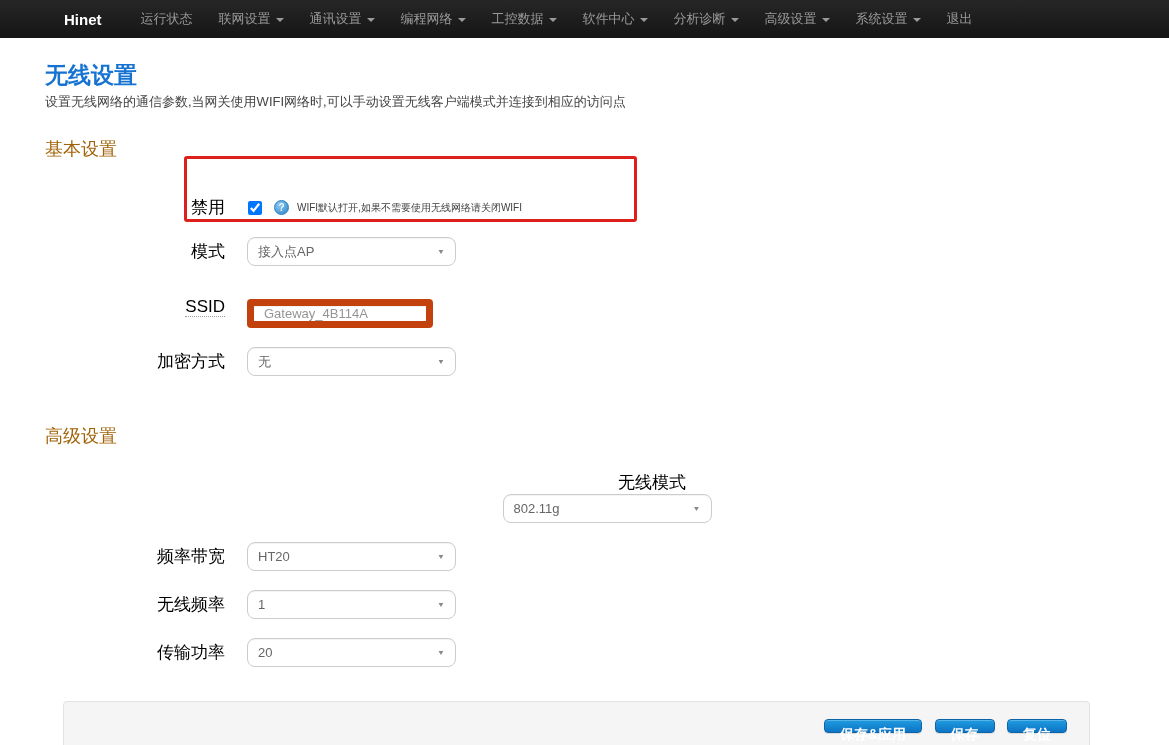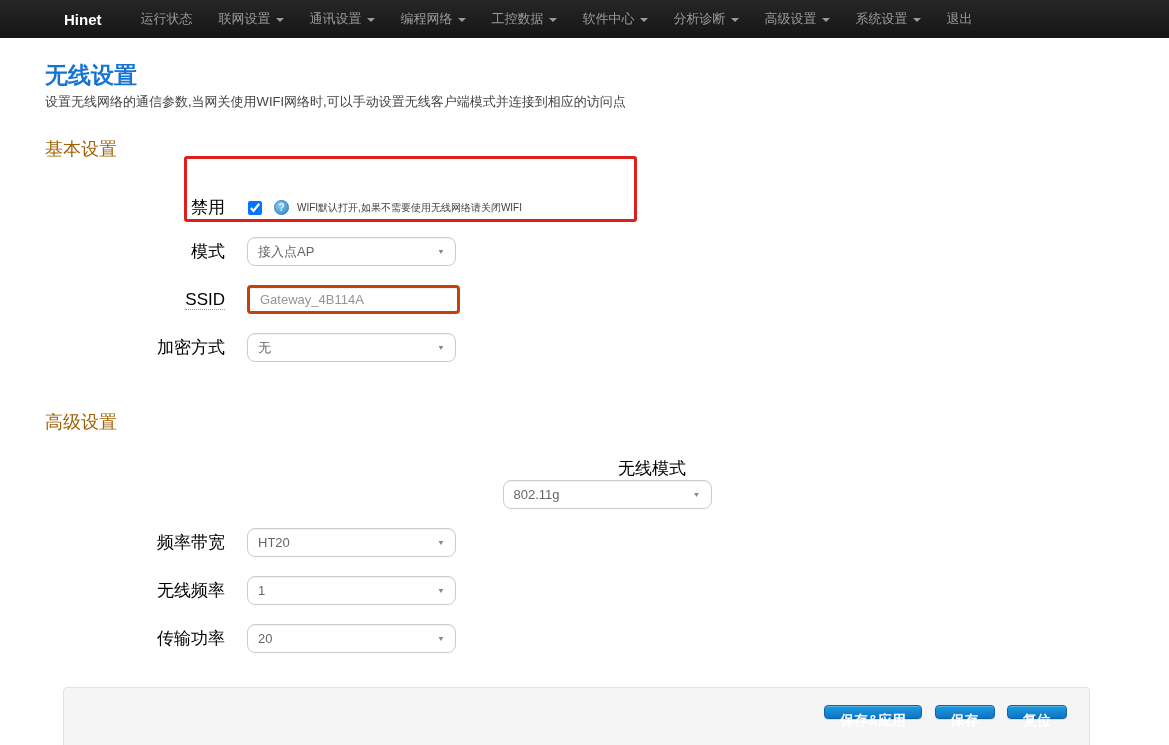--- a/index.html
+++ b/index.html
@@ -27,24 +27,24 @@
   .form-label { width:202px; padding-right:22px; text-align:right; font-size:17px; color:#000000;
                 flex:none; }
   .label-abbr { border-bottom:1px dotted #999; cursor:help; }
 
   .select-box { width:209px; height:29px; border:1px solid #cccccc; border-radius:8px;
                 background:#ffffff; display:flex; align-items:center; justify-content:space-between;
                 padding:0 10px; cursor:pointer; box-shadow:inset 0 1px 1px rgba(0,0,0,0.05); }
   .select-value { font-size:13px; color:#666666; }
   .select-arrow { font-size:8px; color:#888888; transform:scaleY(0.9); }
 
-  .text-input { width:213px; height:29px; border:3px solid #c2410c; border-radius:4px;
+  .text-input { width:186px; height:29px; border:7px solid #c2410c; border-radius:4px;
                 padding:0 10px; font-size:13px; color:#959595;
                 font-family:"Liberation Sans","DejaVu Sans",sans-serif;
-                box-shadow:inset 0 1px 1px rgba(0,0,0,0.06); outline:none; }
+                box-shadow:inset 0 1px 1px rgba(0,0,0,0.06); outline:none;margin-top:14px; }
 
   .disable-row { margin-top:36px; margin-bottom:18px; }
   .wifi-checkbox { width:14px; height:14px; margin:0 12px 0 1px; cursor:pointer; }
   .help-icon { width:15px; height:15px; flex:none; border-radius:50%;
                background:radial-gradient(circle at 35% 30%, #8ccaf0, #2d84c8);
                border:1px solid #2a7dbd; color:#eaf6ff; font-size:10px; font-weight:bold;
                display:flex; align-items:center; justify-content:center; margin-right:8px; }
   .hint-text { font-size:10px; color:#404040; }
 
   .highlight-box { position:absolute; left:184px; top:156px; width:453px; height:66px;

